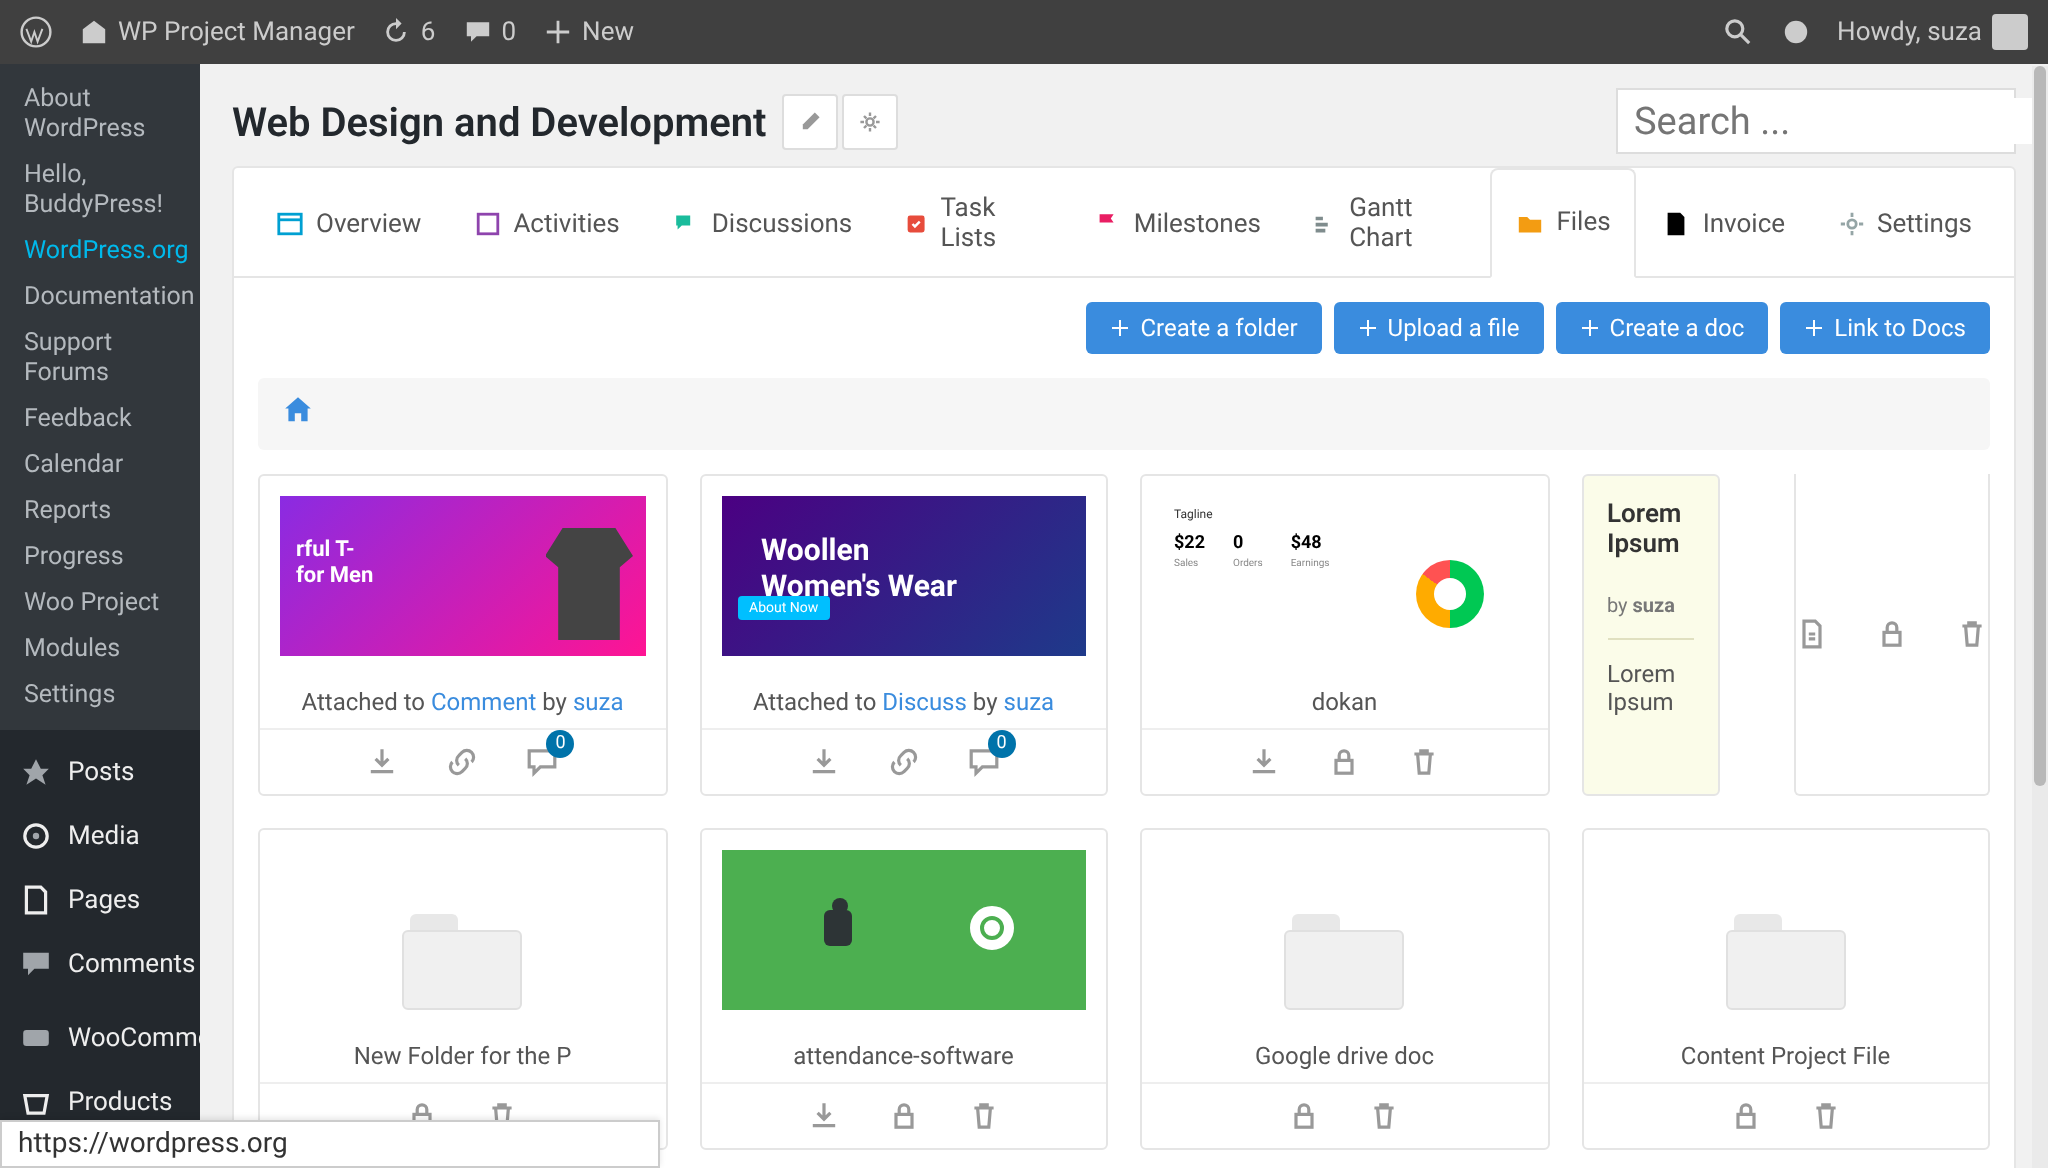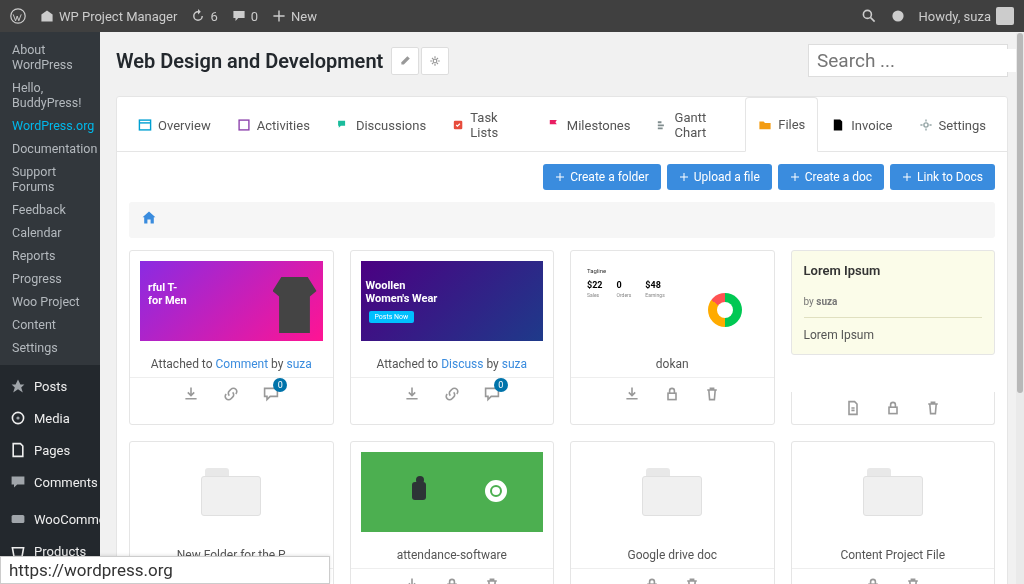--- a/index.html
+++ b/index.html
@@ -13,41 +13,41 @@
 .layout { display: flex; height: 552px; }
 .sidebar { width: 100px; background: #23282d; color: #ccc; font-size: 13px; overflow-y: auto; flex-shrink: 0; }
 .sidebar .sub { background: #32373c; padding: 6px 0; }
 .sidebar .sub a { display: block; padding: 4px 12px; color: #b4b9be; cursor: pointer; font-size: 12.5px; }
 .sidebar .sub a.active { color: #00b9eb; }
 .sidebar .menu-item { display: flex; align-items: center; gap: 8px; padding: 8px 10px; color: #eee; cursor: pointer; }
 .sidebar .menu-item svg { width: 16px; height: 16px; fill: #a0a5aa; flex-shrink: 0; }
 .sidebar .sep { height: 5px; }
 
 .main { flex: 1; padding: 12px 16px; overflow-y: auto; }
-.page-header { display: flex; align-items: center; justify-content: space-between; margin-bottom: 19px; }
+.page-header { display: flex; align-items: center; justify-content: space-between; margin-bottom: 6px; }
 .page-title { font-size: 20px; font-weight: 600; color: #23282d; display: flex; align-items: center; gap: 8px; }
 .title-icons { display: flex; gap: 2px; }
 .title-icon-btn { width: 28px; height: 28px; border: 1px solid #ddd; background: #fff; display: flex; align-items: center; justify-content: center; cursor: pointer; color: #999; border-radius: 2px; }
 .search-box { border: 1px solid #ddd; background: #fff; display: flex; align-items: center; padding: 4px 8px; width: 200px; }
 .search-box input { border: none; outline: none; flex: 1; font-size: 19px; }
 
 .panel { background: #fff; border: 1px solid #e5e5e5; border-radius: 3px; }
 .tabs { display: flex; border-bottom: 1px solid #e5e5e5; padding: 0 8px; }
 .tab { display: flex; align-items: center; gap: 6px; padding: 12px 12px; font-size: 13px; color: #555; cursor: pointer; border: 1px solid transparent; border-bottom: none; border-radius: 4px 4px 0 0; margin-bottom: -1px; }
 .tab.active { border-color: #e5e5e5; background: #fff; border-bottom: 1px solid #fff; }
 .tab svg { width: 14px; height: 14px; }
 
 .actions-row { display: flex; justify-content: flex-end; gap: 6px; padding: 12px; }
 .btn { background: #3a8cde; color: #fff; border: none; padding: 6px 12px; font-size: 12px; border-radius: 3px; cursor: pointer; display: flex; align-items: center; gap: 5px; }
 .breadcrumb { background: #f6f6f6; padding: 8px 12px; margin: 0 12px 12px; border-radius: 3px; }
 .breadcrumb svg { width: 16px; height: 16px; fill: #3a8cde; }
 
 .grid { display: grid; grid-template-columns: repeat(4, 1fr); gap: 16px; padding: 0 12px 12px; }
 .card { background: #fff; border: 1px solid #e5e5e5; border-radius: 3px; display: flex; flex-direction: column; }
-.card-thumb { height: 100px; display: flex; align-items: center; justify-content: center; padding: 10px; }
+.card-thumb { height: 100px; display: flex; align-items: flex-end; justify-content: center; padding: 10px; }
 .card-title { text-align: center; font-size: 12px; color: #555; padding: 6px 8px; }
 .card-title a { color: #3a8cde; }
 .card-foot { border-top: 1px solid #eee; display: flex; align-items: center; justify-content: center; gap: 24px; padding: 8px 0; }
 .card-foot .ic { width: 16px; height: 16px; color: #999; position: relative; cursor: pointer; }
 .card-foot .ic svg { width: 16px; height: 16px; fill: #999; }
 .bubble { position: absolute; top: -8px; right: -8px; background: #0073aa; color: #fff; border-radius: 50%; width: 14px; height: 14px; font-size: 9px; display: flex; align-items: center; justify-content: center; }
 
 .doc-card { background: #fbfce9; border: 1px solid #e5e5e5; border-radius: 3px; padding: 12px; display: flex; flex-direction: column; }
 .doc-title { font-weight: 600; color: #333; font-size: 13px; }
 .doc-by { font-size: 10px; color: #777; margin-top: 18px; }
@@ -56,39 +56,39 @@
 
 .folder-icon { width: 60px; height: 48px; position: relative; }
 .folder-icon::before { content: ''; position: absolute; top: 0; left: 4px; width: 24px; height: 10px; background: #e8e8e8; border-radius: 3px 3px 0 0; }
 .folder-icon::after { content: ''; position: absolute; top: 8px; left: 0; right: 0; bottom: 0; background: #f0f0f0; border: 1px solid #e0e0e0; border-radius: 3px; }
 
 .thumb1 { width: 100%; height: 100%; background: linear-gradient(135deg, #8a2be2, #ff1493); position: relative; overflow: hidden; }
 .thumb1 .txt { position: absolute; left: 8px; top: 20px; color: #fff; font-size: 11px; font-weight: bold; line-height: 1.2; }
 .thumb1 .tee { position: absolute; right: 6px; top: 16px; width: 44px; height: 56px; background: #444; clip-path: polygon(20% 0, 80% 0, 100% 25%, 85% 35%, 85% 100%, 15% 100%, 15% 35%, 0 25%); }
 
 .thumb2 { width: 100%; height: 100%; background: linear-gradient(135deg, #4b0082, #1e3a8a); position: relative; overflow: hidden; }
-.thumb2 .txt { position: absolute; left: 5px; top: 18px; color: #fff; font-size: 11px; font-weight: bold; line-height: 1.2; }
+.thumb2 .txt { position: absolute; left: 20px; top: 18px; color: #fff; font-size: 15px; font-weight: bold; line-height: 1.2; }
 .thumb2 .btn-sm { position: absolute; left: 8px; top: 50px; background: #00bfff; color: #fff; font-size: 7px; padding: 2px 6px; border-radius: 2px; }
 
 .thumb3 { width: 100%; height: 100%; background: #fff; position: relative; font-size: 7px; color: #666; padding: 6px; }
 .thumb3 .tagline { font-size: 6px; color: #333; }
 .thumb3 .stats { display: flex; gap: 14px; margin-top: 6px; }
 .thumb3 .stat { font-weight: bold; font-size: 9px; color: #000; }
 .thumb3 .stat span { display: block; font-size: 5px; font-weight: normal; color: #888; margin-top: 2px; }
 .thumb3 .donut { position: absolute; right: 22px; bottom: 14px; width: 34px; height: 34px; border-radius: 50%; background: conic-gradient(#00c853 0 50%, #ffab00 50% 85%, #ff5252 85% 100%); }
 .thumb3 .donut::after { content: ''; position: absolute; inset: 9px; background: #fff; border-radius: 50%; }
 
 .thumb4 { width: 100%; height: 100%; background: #4caf50; position: relative; overflow: hidden; }
 .thumb4 .person { position: absolute; left: 25%; top: 30%; width: 22px; height: 38px; }
 .thumb4 .person .head { width: 8px; height: 8px; background: #2d3436; border-radius: 50%; margin-left: 10px; }
 .thumb4 .person .body { width: 14px; height: 18px; background: #2d3436; margin-top: -2px; margin-left: 6px; border-radius: 3px; }
 .thumb4 .clock { position: absolute; right: 20%; top: 35%; width: 22px; height: 22px; background: #fff; border: 3px solid #fff; border-radius: 50%; display: flex; align-items: center; justify-content: center; }
 .thumb4 .clock::after { content: ''; position: absolute; inset: 2px; border: 2px solid #4caf50; border-radius: 50%; }
 
-.statusbar { position: absolute; bottom: 0; left: 0; width: 330px; background: #fff; border: 1px solid #ccc; padding: 3px 8px; font-size: 17px; color: #333; box-shadow: 0 -1px 3px rgba(0,0,0,0.1); }
+.statusbar { position: absolute; bottom: 0; left: 0; width: 330px; background: #fff; border: 1px solid #ccc; padding: 3px 8px; font-size: 14px; color: #333; box-shadow: 0 -1px 3px rgba(0,0,0,0.1); }
 
 .scrollbar-track { position: absolute; top: 33px; right: 0; width: 8px; bottom: 0; background: #eaeaea; }
 .scrollbar-thumb { position: absolute; top: 0; right: 1px; width: 6px; height: 360px; background: #b8b8b8; border-radius: 3px; }
 </style>
 </head>
 <body>
 
 <div class="adminbar">
   <div class="adminbar-left">
     <span class="item">
@@ -148,21 +148,21 @@
         <a>About WordPress</a>
         <a>Hello, BuddyPress!</a>
         <a class="active">WordPress.org</a>
         <a>Documentation</a>
         <a>Support Forums</a>
         <a>Feedback</a>
         <a>Calendar</a>
         <a>Reports</a>
         <a>Progress</a>
         <a>Woo Project</a>
-        <a>Content</a>
+        <a>Modules</a>
         <a>Settings</a>
       </div>
     <div class="sep"></div>
     <div id="menu-list">
         <div class="menu-item">
           <svg viewBox="0 0 20 20">
             <path d="M10 2l3 6h5l-4 4 2 6-6-4-6 4 2-6-4-4h5z"></path>
           </svg>
           <span>Posts</span>
         </div>
@@ -332,21 +332,21 @@
                 </svg></span>
               <span class="ic"><svg viewBox="0 0 20 20">
                   <path d="M2 3h16v10H9l-4 4v-4H2z" fill="none" stroke="#999" stroke-width="2"></path>
                 </svg><span class="bubble">0</span></span>
             </div>
           </div>
           <div class="card">
             <div class="card-thumb">
               <div class="thumb2">
                 <div class="txt">Woollen<br>Women's Wear</div>
-                <div class="btn-sm">Posts Now</div>
+                <div class="btn-sm">About Now</div>
               </div>
             </div>
             <div class="card-title">Attached to <a>Discuss</a> by <a>suza</a></div>
             <div class="card-foot">
               <span class="ic"><svg viewBox="0 0 20 20">
                   <path d="M10 2v10m-4-4l4 4 4-4M3 16h14" stroke="#999" stroke-width="2" fill="none"></path>
                 </svg></span>
               <span class="ic"><svg viewBox="0 0 20 20">
                   <path d="M8 12a4 4 0 010-6l2-2a4 4 0 016 6M12 8a4 4 0 010 6l-2 2a4 4 0 01-6-6" stroke="#999" stroke-width="2" fill="none"></path>
                 </svg></span>
@@ -374,21 +374,21 @@
                 </svg></span>
               <span class="ic"><svg viewBox="0 0 20 20">
                   <rect x="5" y="9" width="10" height="8" fill="none" stroke="#999" stroke-width="2"></rect>
                   <path d="M7 9V6a3 3 0 016 0v3" fill="none" stroke="#999" stroke-width="2"></path>
                 </svg></span>
               <span class="ic"><svg viewBox="0 0 20 20">
                   <path d="M4 5h12M8 5V3h4v2M6 5l1 12h6l1-12" fill="none" stroke="#999" stroke-width="2"></path>
                 </svg></span>
             </div>
           </div>
-          <div style="display: flex; flex-direction: column; gap: 37px;">
+          <div style="display: flex; flex-direction: row; gap: 37px;">
             <div class="doc-card" style="flex:1">
               <div class="doc-title">Lorem Ipsum</div>
               <div class="doc-by">by <b>suza</b></div>
               <div class="doc-divider"></div>
               <div class="doc-body">Lorem Ipsum</div>
             </div>
             <div class="card-foot" style="background:#fff;border:1px solid #e5e5e5;border-top:none;border-radius:0 0 3px 3px">
               <span class="ic"><svg viewBox="0 0 20 20">
                   <path d="M5 2h7l3 3v13H5z" fill="none" stroke="#999" stroke-width="2"></path>
                   <path d="M8 10h4M8 13h4" stroke="#999" stroke-width="2"></path>

